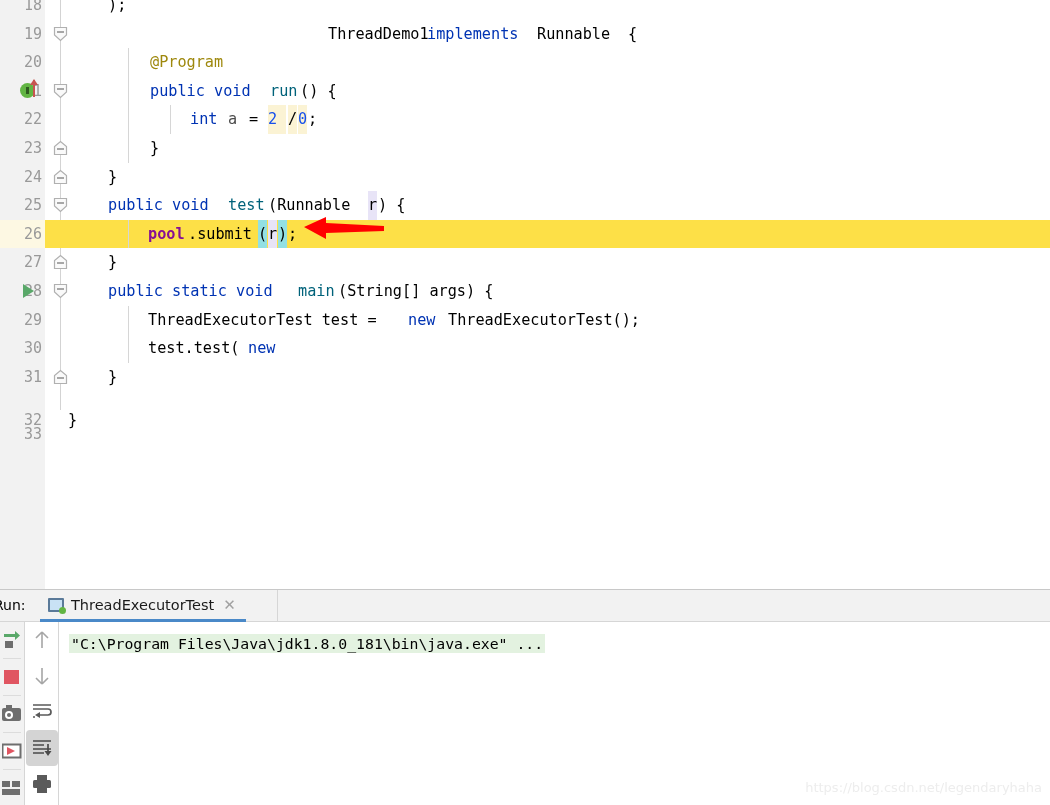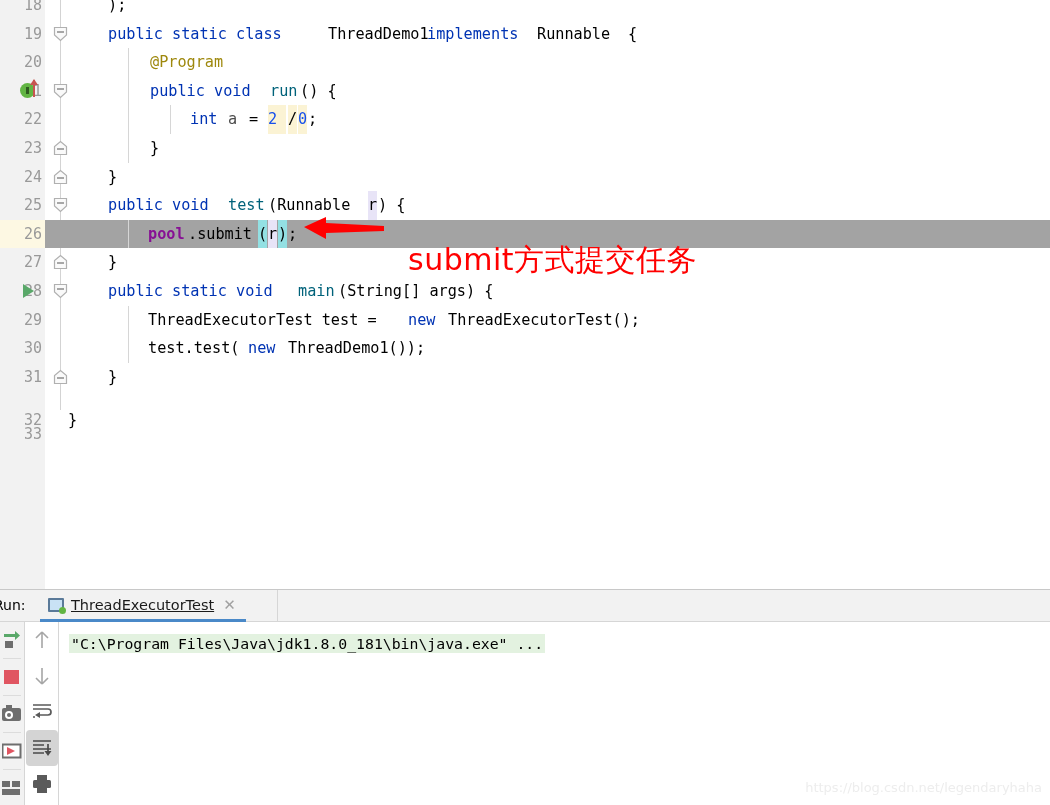--- a/index.html
+++ b/index.html
@@ -56,21 +56,21 @@
     width: 1050px;
   }
 
   .line {
     position: relative;
     height: 28.6px;
     line-height: 28.6px;
     white-space: pre;
   }
   .line.current {
-    background: #a3a3a3;
+    background: #fde047;
   }
   .line.current .ln { background: #fdf8e3; }
 
   .ln {
     position: absolute;
     left: 0; top: 0;
     width: 45px;
     height: 28.6px;
     text-align: right;
     padding-right: 3px;
@@ -224,21 +224,20 @@
     position: absolute;
     right: -4px; bottom: -4px;
     width: 7px; height: 7px;
     border-radius: 50%;
     background: #62b543;
   }
   .tab-title {
     font-size: 14.5px;
     font-family: "DejaVu Sans", sans-serif;
     color: #1a1a1a;
-    text-decoration: underline;
   }
   .tab-close {
     font-size: 15px;
     color: #a0a0a0;
     font-family: "DejaVu Sans", sans-serif;
     margin-left: 2px;
   }
   .tab-sep {
     position: absolute;
     left: 277px; top: 0;
@@ -312,21 +311,21 @@
 
   <div id="editor-area">
     <div class="gutter-bg"></div>
     <div class="fold-bg"></div>
     <div class="fold-vline"></div>
     <div class="code-lines" id="code-lines">
         <div class="line" style="position: absolute; left: 0px; top: -9px; width: 1050px;"><div class="ln">18</div><span class="code plain" style="left: 108px;">);</span></div>
         <div class="line" style="position: absolute; left: 0px; top: 19.6px; width: 1050px;"><div class="ln">19</div><div class="fold" style="top: 6px;"><svg width="15" height="16" viewBox="0 0 15 16">
               <path d="M1.5 1.5 H13.5 V9 L7.5 14.5 L1.5 9 Z" fill="#fafafa" stroke="#b0b0b0" stroke-width="1.2"></path>
               <path d="M4 6 H11" stroke="#7a7a7a" stroke-width="1.3"></path>
-            </svg></div><span class="code kw" style="left: 108px;">public static class </span><span class="code cls" style="left: 328px; text-align: right;">ThreadDemo1 </span><span class="code kw" style="left: 427px;">implements </span><span class="code cls" style="left: 537px;">Runnable </span><span class="code plain" style="left: 628px;">{</span></div>
+            </svg></div><span class="code cls" style="left: 328px; text-align: right;">ThreadDemo1 </span><span class="code kw" style="left: 427px;">implements </span><span class="code cls" style="left: 537px;">Runnable </span><span class="code plain" style="left: 628px;">{</span></div>
         <div class="line" style="position: absolute; left: 0px; top: 48.2px; width: 842px;"><div class="ln">20</div><div class="indent-guide" style="left: 128px; top: 0px; height: 28.6px;"></div><span class="code anno" style="left: 150px;">@Program</span></div>
         <div class="line" style="position: absolute; left: 0px; top: 76.8px; width: 1050px;"><div class="ln">21</div><div class="indent-guide" style="left: 128px; top: 0px; height: 28.6px;"></div><div class="bp-overridden"></div><div class="impl-arrow"></div><div class="fold" style="top: 6px;"><svg width="15" height="16" viewBox="0 0 15 16">
               <path d="M1.5 1.5 H13.5 V9 L7.5 14.5 L1.5 9 Z" fill="#fafafa" stroke="#b0b0b0" stroke-width="1.2"></path>
               <path d="M4 6 H11" stroke="#7a7a7a" stroke-width="1.3"></path>
             </svg></div><span class="code kw" style="left: 150px;">public void </span><span class="code meth" style="left: 270px;">run</span><span class="code plain" style="left: 300px;">() {</span></div>
         <div class="line" style="position: absolute; left: 0px; top: 105.4px; width: 1050px;"><div class="ln">22</div><div class="indent-guide" style="left: 128px; top: 0px; height: 28.6px;"></div><div class="indent-guide" style="left: 170px; top: 0px; height: 28.6px;"></div><span class="code kw" style="left: 190px;">int </span><span class="code local" style="left: 228px;">a </span><span class="code plain" style="left: 249px;">= </span><span class="code num hl-div" style="left: 268px;">2 </span><span class="code plain hl-div" style="left: 288px;">/</span><span class="code num hl-div" style="left: 298px;">0</span><span class="code plain" style="left: 308px;">;</span></div>
         <div class="line" style="position: absolute; left: 0px; top: 134px; width: 1050px;"><div class="ln">23</div><div class="indent-guide" style="left: 128px; top: 0px; height: 28.6px;"></div><div class="fold" style="top: 6px;"><svg width="15" height="16" viewBox="0 0 15 16">
               <path d="M1.5 14.5 H13.5 V6.5 L7.5 1.5 L1.5 6.5 Z" fill="#fafafa" stroke="#b0b0b0" stroke-width="1.2"></path>
               <path d="M4 9 H11" stroke="#7a7a7a" stroke-width="1.3"></path>
             </svg></div><span class="code plain" style="left: 150px;">}</span></div>
@@ -341,33 +340,32 @@
         <div class="line current" style="position: absolute; left: 0px; top: 219.8px; width: 1050px;"><div class="ln">26</div><div class="indent-guide" style="left: 128px; top: 0px; height: 28.6px;"></div><span class="code field" style="left: 148px;">pool</span><span class="code plain" style="left: 188px;">.submit</span><span class="code plain hl-brace" style="left: 258px;">(</span><span class="code plain hl-ident" style="left: 268px;">r</span><span class="code plain hl-brace" style="left: 278px;">)</span><span class="code plain" style="left: 288px;">;</span></div>
         <div class="line" style="position: absolute; left: 0px; top: 248.4px; width: 1050px;"><div class="ln">27</div><div class="fold" style="top: 6px;"><svg width="15" height="16" viewBox="0 0 15 16">
               <path d="M1.5 14.5 H13.5 V6.5 L7.5 1.5 L1.5 6.5 Z" fill="#fafafa" stroke="#b0b0b0" stroke-width="1.2"></path>
               <path d="M4 9 H11" stroke="#7a7a7a" stroke-width="1.3"></path>
             </svg></div><span class="code plain" style="left: 108px;">}</span></div>
         <div class="line" style="position: absolute; left: 0px; top: 277px; width: 900px;"><div class="ln">28</div><div class="run-marker"></div><div class="fold" style="top: 6px;"><svg width="15" height="16" viewBox="0 0 15 16">
               <path d="M1.5 1.5 H13.5 V9 L7.5 14.5 L1.5 9 Z" fill="#fafafa" stroke="#b0b0b0" stroke-width="1.2"></path>
               <path d="M4 6 H11" stroke="#7a7a7a" stroke-width="1.3"></path>
             </svg></div><span class="code kw" style="left: 108px;">public static void </span><span class="code meth" style="left: 298px;">main</span><span class="code plain" style="left: 338px;">(String[] args) {</span></div>
         <div class="line" style="position: absolute; left: 0px; top: 305.6px; width: 1050px;"><div class="ln">29</div><div class="indent-guide" style="left: 128px; top: 0px; height: 28.6px;"></div><span class="code plain" style="left: 148px;">ThreadExecutorTest test = </span><span class="code kw" style="left: 408px;">new </span><span class="code plain" style="left: 448px;">ThreadExecutorTest();</span></div>
-        <div class="line" style="position: absolute; left: 0px; top: 334.2px; width: 1050px;"><div class="ln">30</div><div class="indent-guide" style="left: 128px; top: 0px; height: 28.6px;"></div><span class="code plain" style="left: 148px;">test.test(</span><span class="code kw" style="left: 248px;">new </span><span class="code plain" style="left: 288px;">ThreadDemo1());</span></div>
+        <div class="line" style="position: absolute; left: 0px; top: 334.2px; width: 1050px;"><div class="ln">30</div><div class="indent-guide" style="left: 128px; top: 0px; height: 28.6px;"></div><span class="code plain" style="left: 148px;">test.test(</span><span class="code kw" style="left: 248px;">new </span></div>
         <div class="line" style="position: absolute; left: 0px; top: 362.8px; width: 1050px;"><div class="ln">31</div><div class="fold" style="top: 6px;"><svg width="15" height="16" viewBox="0 0 15 16">
               <path d="M1.5 14.5 H13.5 V6.5 L7.5 1.5 L1.5 6.5 Z" fill="#fafafa" stroke="#b0b0b0" stroke-width="1.2"></path>
               <path d="M4 9 H11" stroke="#7a7a7a" stroke-width="1.3"></path>
             </svg></div><span class="code plain" style="left: 108px;">}</span></div>
         <div class="line" style="position: absolute; left: 0px; top: 391.4px; width: 1050px; margin-top: 15px;"><div class="ln">32</div><span class="code plain" style="left: 68px;">}</span></div>
         <div class="line" style="position: absolute; left: 0px; top: 420px; width: 1050px;"><div class="ln">33</div></div>
       </div>
 
     <svg class="annot-arrow" viewBox="0 0 80 26">
       <polygon points="0,13 22,3 22,9 80,12 80,17 22,19 22,25" fill="#ff0000"></polygon>
     </svg>
-    <div class="annot-text">submit方式提交任务</div>
   </div>
 
   <div id="run-panel">
 
     <div class="run-tabbar">
       <div class="run-label">Run:</div>
       <div class="run-tab">
         <span class="tab-icon"></span>
         <span class="tab-title">ThreadExecutorTest</span>
         <span class="tab-close">✕</span>

